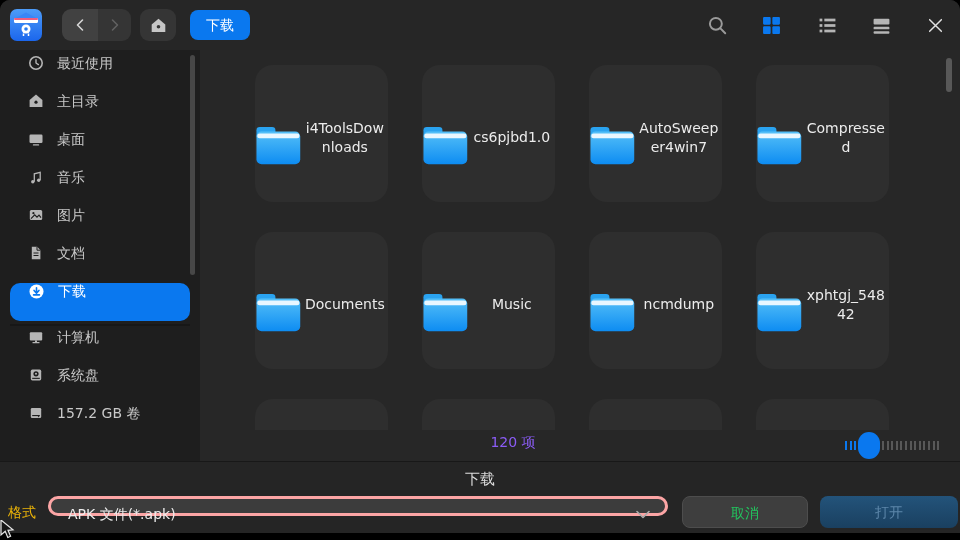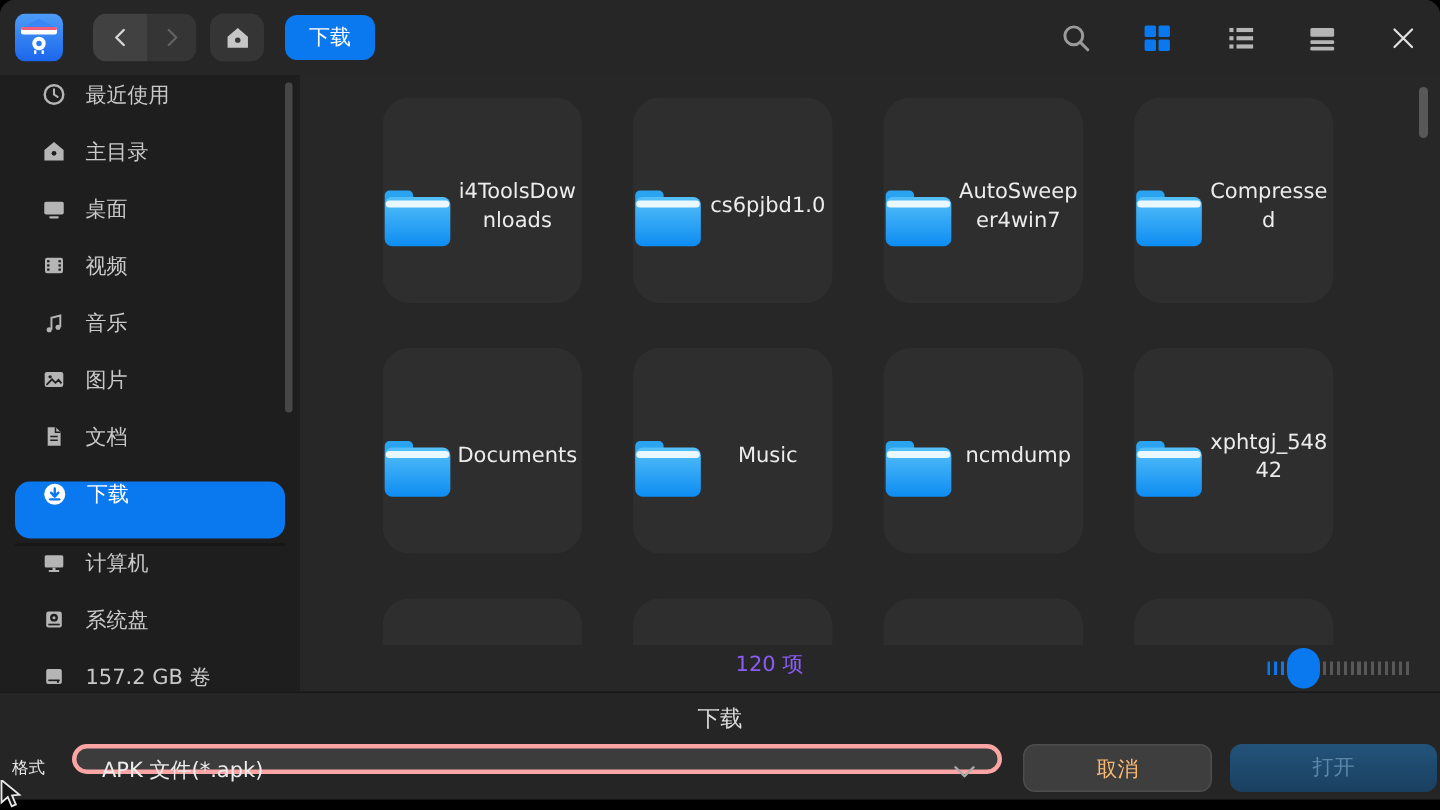--- a/index.html
+++ b/index.html
@@ -43,28 +43,28 @@
   .size-slider{position:absolute;left:645px;top:380px;width:100px;height:30px;}
   .ticks-left{position:absolute;left:0;top:11px;width:15px;height:9px;
               background:repeating-linear-gradient(90deg,#0a78ef 0 2px,transparent 2px 4.6px);}
   .ticks-right{position:absolute;left:37px;top:11px;width:58px;height:9px;
                background:repeating-linear-gradient(90deg,#585858 0 2px,transparent 2px 4.6px);}
   .slider-thumb{position:absolute;left:13px;top:2px;width:22px;height:27px;border-radius:11px;background:#0a78ef;}
   .content-scroll{position:absolute;right:8px;top:8px;width:6px;height:34px;background:#585858;border-radius:3px;}
   
   .footer{position:absolute;left:0;right:0;bottom:0;height:71px;background:#252525;border-top:1px solid #181818;}
   .footer-title{text-align:center;padding-top:8px;font-size:15px;color:#dcdcdc;}
-  .format-label{position:absolute;left:8px;top:34px;height:32px;line-height:32px;font-size:11px;color:#e5e5e5;}
+  .format-label{position:absolute;left:8px;top:34px;height:32px;line-height:32px;font-size:14px;color:#eab308;}
   .format-select{position:absolute;left:48px;top:34px;width:620px;height:20px;box-sizing:border-box;
                  background:#3c3c3c;border:3px solid #fca5a5;border-radius:16px;color:#ececec;
                  font-size:14px;line-height:30px;padding-left:17px;}
   .format-select .chev{position:absolute;right:15px;top:11px;}
   .btn{position:absolute;top:34px;height:32px;border-radius:8px;font-size:14px;text-align:center;
        line-height:32px;box-sizing:border-box;}
-  .btn-cancel{left:682px;width:126px;background:#3e3e3e;border:1px solid #4d4d4d;color:#fdba74;}
+  .btn-cancel{left:682px;width:126px;background:#3e3e3e;border:1px solid #4d4d4d;color:#22c55e;}
   .btn-open{left:820px;width:138px;background:linear-gradient(180deg,#23537a,#1a4060);color:#5d87aa;}
   .mouse-cursor{position:absolute;left:-2px;top:520px;z-index:50;}
 </style>
 </head>
 <body>
 
 <svg width="0" height="0" style="position:absolute">
   <defs>
     <linearGradient id="fgrad" x1="0" y1="0" x2="0" y2="1">
       <stop offset="0" stop-color="#55c0f8"></stop>
@@ -177,32 +177,20 @@
         </div>
 
         <div class="side-item">
           <svg width="16" height="16" viewBox="0 0 16 16">
             <rect x="1.5" y="3.5" width="13" height="8.5" rx="1.2" fill="currentColor"></rect>
             <rect x="4.8" y="13.2" width="6.4" height="1.4" rx="0.7" fill="currentColor"></rect>
           </svg>
           <span>桌面</span>
         </div>
 
-        <div class="side-item">
-          <svg width="16" height="16" viewBox="0 0 16 16">
-            <rect x="2" y="2.8" width="12" height="10.4" rx="1.5" fill="currentColor"></rect>
-            <rect x="3.4" y="4.4" width="1.6" height="1.5" fill="#1e1e1e"></rect>
-              <rect x="3.4" y="7.2" width="1.6" height="1.5" fill="#1e1e1e"></rect>
-              <rect x="3.4" y="10" width="1.6" height="1.5" fill="#1e1e1e"></rect>
-            <rect x="11" y="4.4" width="1.6" height="1.5" fill="#1e1e1e"></rect>
-              <rect x="11" y="7.2" width="1.6" height="1.5" fill="#1e1e1e"></rect>
-              <rect x="11" y="10" width="1.6" height="1.5" fill="#1e1e1e"></rect>
-          </svg>
-          <span>视频</span>
-        </div>
 
         <div class="side-item">
           <svg width="16" height="16" viewBox="0 0 16 16">
             <path d="M6.3 12.8 V4.8 L12.2 3.4 v7.6" fill="none" stroke="currentColor" stroke-width="1.3"></path>
             <circle cx="4.8" cy="12.8" r="1.7" fill="currentColor"></circle>
             <circle cx="10.7" cy="11.2" r="1.7" fill="currentColor"></circle>
           </svg>
           <span>音乐</span>
         </div>
 

